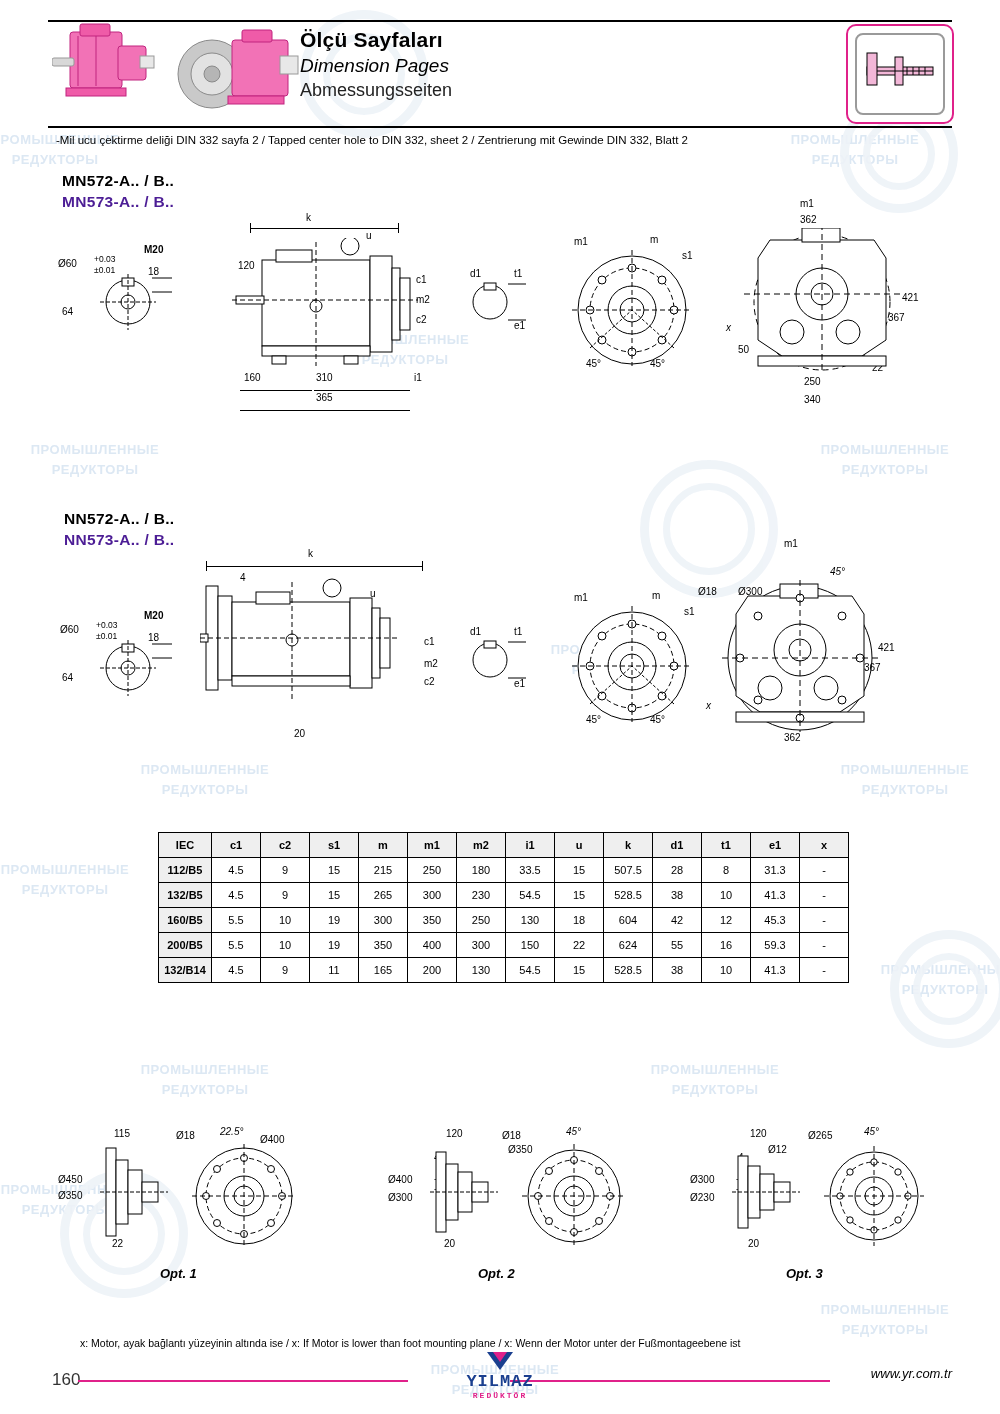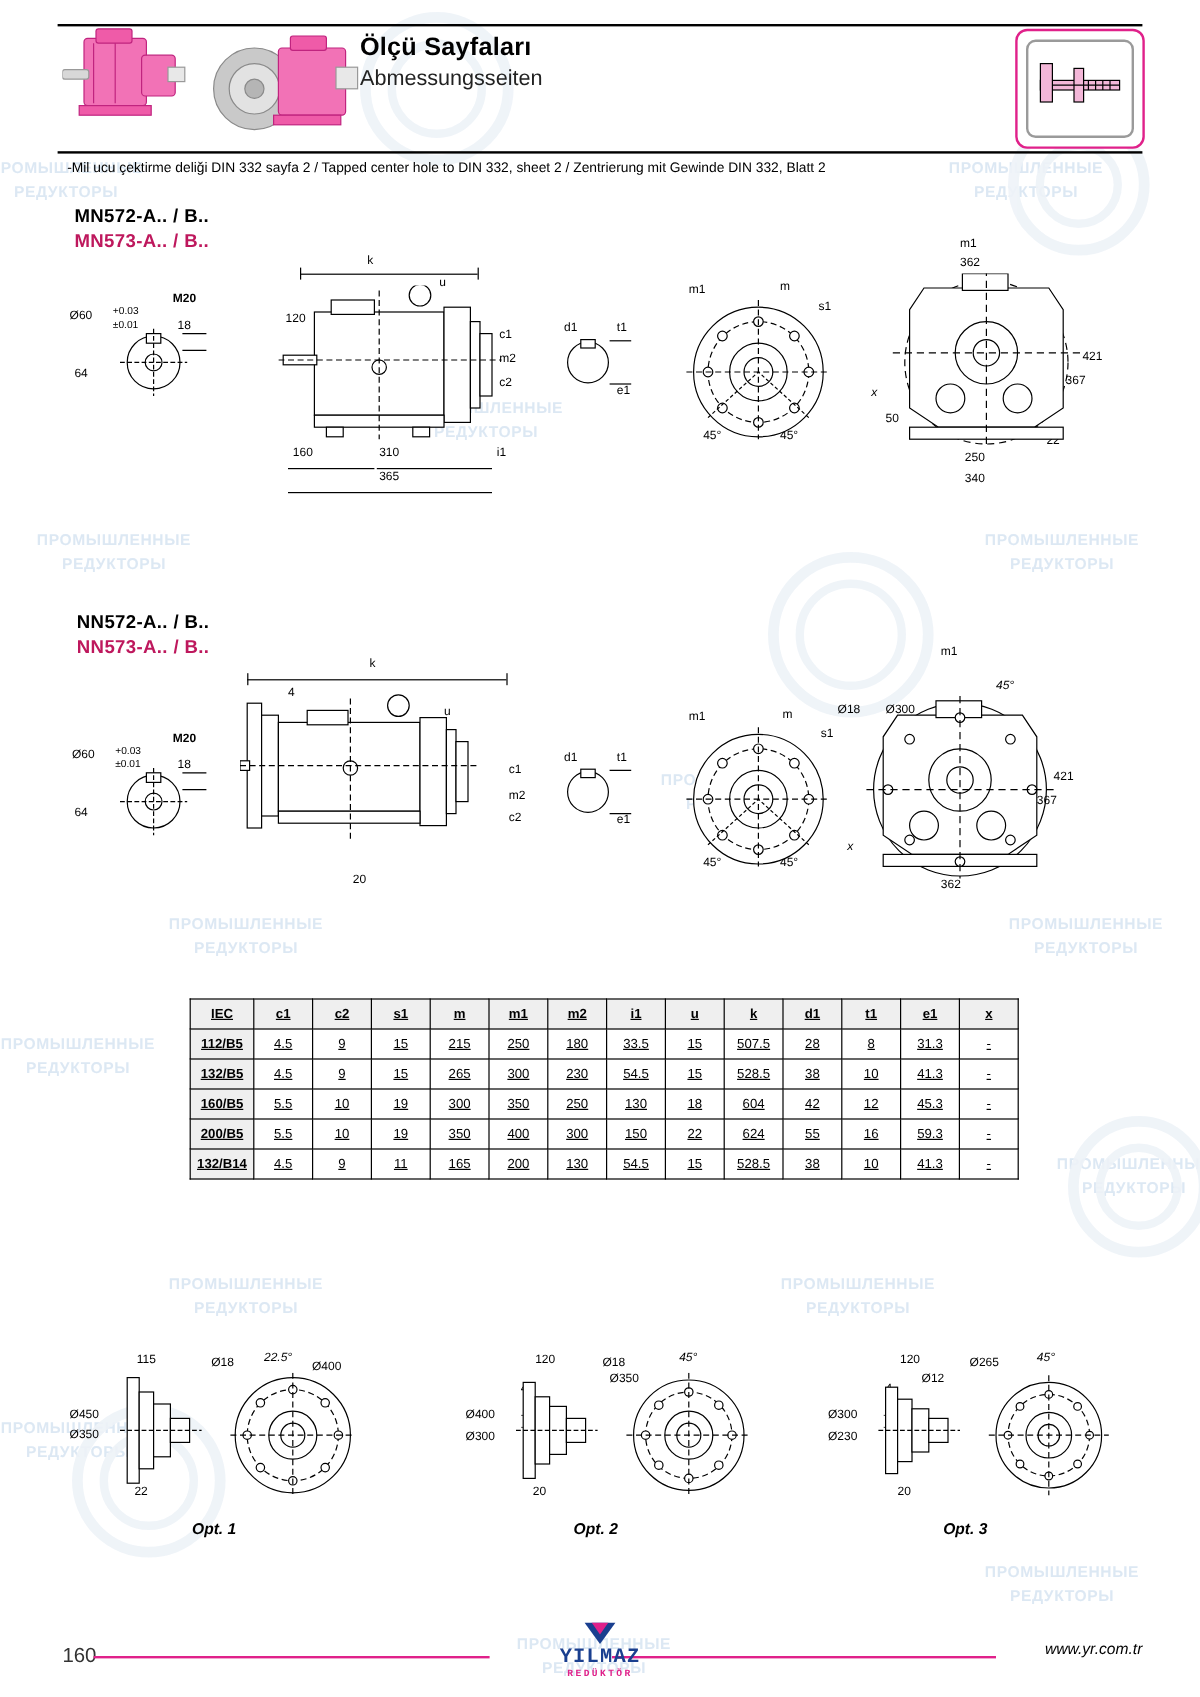--- a/index.html
+++ b/index.html
@@ -32,33 +32,33 @@
   .gb2{left:170px;}
 
   .caliper-box{position:absolute;right:46px;top:24px;width:104px;height:96px;
     border:2px solid #e0218a;border-radius:10px;background:#fff;}
   .caliper-inner{position:absolute;inset:7px;border:2px solid #9a9a9a;border-radius:8px;}
 
   .subnote{position:absolute;left:56px;top:134px;font-size:11.5px;}
 
   
   .model-lbl{position:absolute;font-size:15.5px;font-weight:bold;letter-spacing:.3px;}
-  .model-lbl .blue{color:#be185d;}
+  .model-lbl .blue{color:#4c1d95;}
 
   
   .dwg{position:absolute;}
   .dim{position:absolute;font-size:10px;color:#000;white-space:nowrap;}
   .dim.sm{font-size:8.5px;}
   .dim.it{font-style:italic;}
   .ln{position:absolute;background:#000;}
   .hl{height:1px;}
   .vl{width:1px;}
 
   
-  table.spec{position:absolute;border-collapse:collapse;font-size:11px;text-decoration:underline;}
+  table.spec{position:absolute;border-collapse:collapse;font-size:11px;}
   table.spec th,table.spec td{border:1px solid #000;text-align:center;
     padding:0;height:24px;width:48px;background:#fff;}
   table.spec th{background:#efefef;font-weight:bold;}
   table.spec td.first,table.spec th.first{width:52px;background:#efefef;font-weight:bold;}
 
   
   .opt-title{position:absolute;top:1076px;left:0;width:1000px;text-align:center;font-size:13px;}
   .opt-title b{font-weight:bold;}
   .opt-title i{font-style:italic;}
   .opt-cap{position:absolute;font-size:13px;font-weight:bold;font-style:italic;}
@@ -167,20 +167,21 @@
     <circle cx="42" cy="52" r="21" fill="#e2e2e2" stroke="#8a8a8a"></circle>
     <circle cx="42" cy="52" r="8" fill="#b5b5b5" stroke="#8a8a8a"></circle>
     <rect x="62" y="18" width="56" height="56" rx="3" fill="#f272b6" stroke="#c0247f"></rect>
     <rect x="72" y="8" width="30" height="12" rx="2" fill="#ef5ba8" stroke="#c0247f"></rect>
     <rect x="110" y="34" width="18" height="18" fill="#e8e8e8" stroke="#999"></rect>
     <rect x="58" y="74" width="56" height="8" fill="#ef5ba8" stroke="#c0247f"></rect>
   </svg>
 
   <div class="hdr-title">
     <div class="t1">Ölçü Sayfaları</div>
+    <div class="t2">Dimension Pages</div>
     <div class="t3">Abmessungsseiten</div>
   </div>
 
   <div class="caliper-box">
     <div class="caliper-inner"></div>
     <svg width="90" height="82" viewBox="0 0 90 82" style="position:absolute;left:7px;top:7px;">
       <rect x="12" y="34" width="66" height="8" fill="#f3b7d8" stroke="#000"></rect>
       <rect x="12" y="20" width="10" height="32" fill="#f3b7d8" stroke="#000"></rect>
       <rect x="40" y="24" width="8" height="28" fill="#f3b7d8" stroke="#000"></rect>
       <line x1="22" y1="38" x2="78" y2="38" stroke="#000"></line>
@@ -654,20 +655,23 @@
       <circle cx="54" cy="86" r="3.2" fill="#fff" stroke="#000"></circle>
       <circle cx="30" cy="76" r="3.2" fill="#fff" stroke="#000"></circle>
       <circle cx="20" cy="52" r="3.2" fill="#fff" stroke="#000"></circle>
       <circle cx="30" cy="28" r="3.2" fill="#fff" stroke="#000"></circle>
       <line x1="54" y1="2" x2="54" y2="102" stroke="#000" stroke-dasharray="5 3"></line>
       <line x1="4" y1="52" x2="104" y2="52" stroke="#000" stroke-dasharray="5 3"></line>
     </svg>
   </div>
   <div class="opt-cap" style="left:786px;top:1266px;">Opt. 3</div>
 
+  <div class="footnote">
+    <span>x: Motor, ayak bağlantı yüzeyinin altında ise / x: If Motor is lower than foot mounting plane / x: Wenn der Motor unter der Fußmontageebene ist</span>
+  </div>
 
   <div class="pg-num">160</div>
   <div class="foot-rule foot-l"></div>
   <div class="foot-rule foot-r"></div>
   <div class="brand">
     <svg width="26" height="18" viewBox="0 0 26 18" style="display:block;margin:0 auto 2px;">
       <polygon points="0,0 26,0 13,18" fill="#1a3f8f"></polygon>
       <polygon points="6,0 20,0 13,10" fill="#e0218a"></polygon>
     </svg>
     <div class="bname">YILMAZ</div>

